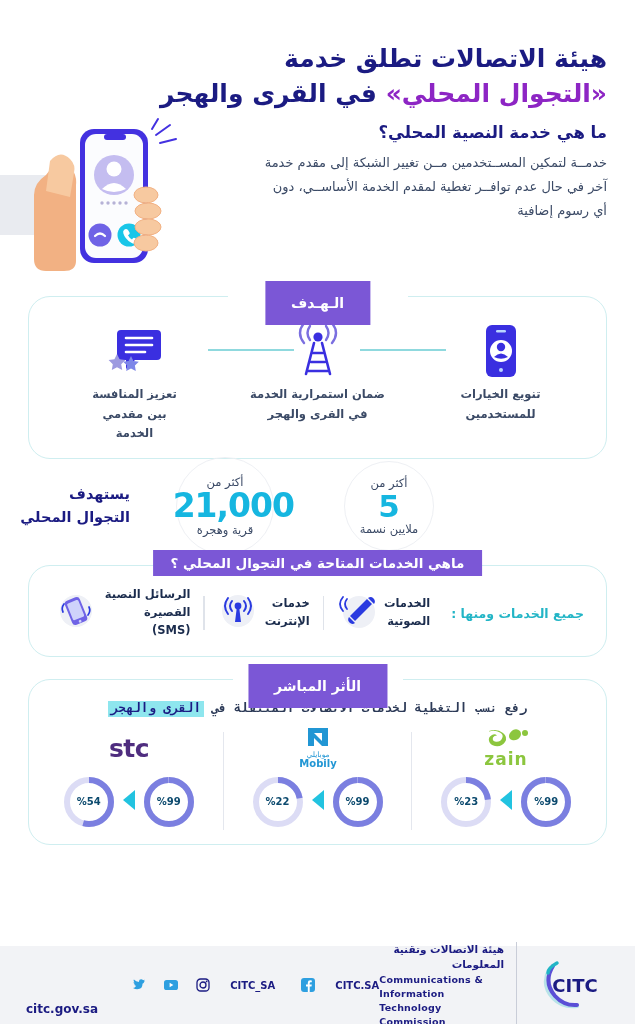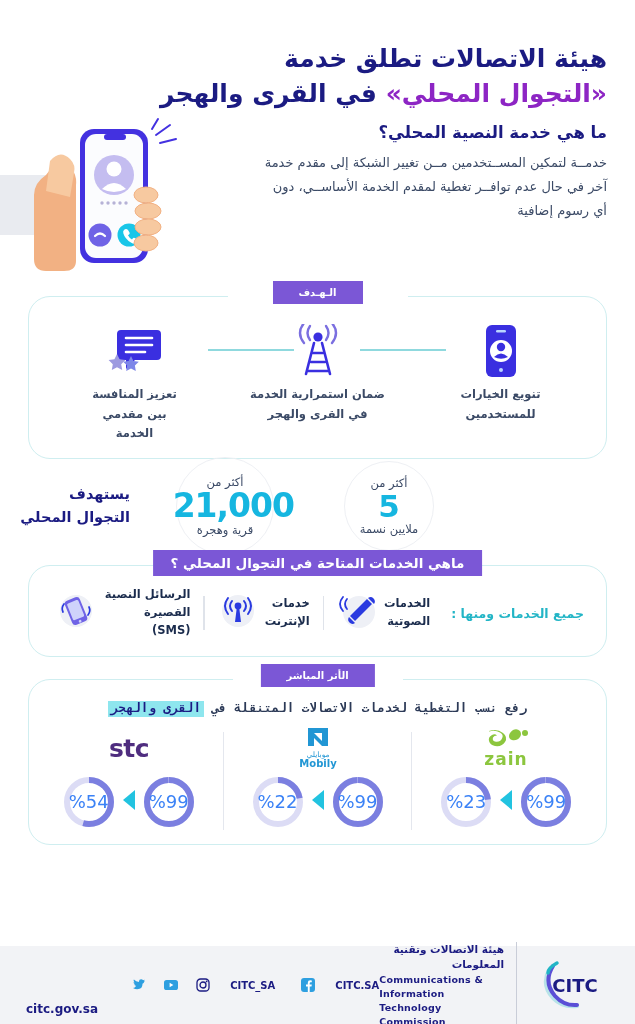--- a/index.html
+++ b/index.html
@@ -39,22 +39,22 @@
   }
 
   
   .section{position:relative;margin:0 28px;}
   .frame{
     border:1.6px solid #cfeef0;border-radius:22px;
     position:relative;
   }
   .badge{
     position:absolute;left:50%;transform:translateX(-50%);top:-15px;
-    background:#7b57d6;color:#fff;font-size:10px;font-weight:bold;
-    padding:6px 26px;letter-spacing:.5px;white-space:nowrap;z-index:3;
+    background:#7b57d6;color:#fff;font-size:14px;font-weight:bold;
+    padding:14px 26px;letter-spacing:.5px;white-space:nowrap;z-index:3;
   }
   .badge.wide{padding:5px 18px;font-size:13.5px;}
   .badge-mask{
     position:absolute;left:50%;transform:translateX(-50%);top:-3px;
     height:6px;background:#fff;z-index:2;
   }
 
   
   .goals{display:flex;justify-content:space-around;align-items:flex-start;
     padding:26px 14px 14px 14px;position:relative;}
@@ -99,21 +99,21 @@
   .ops{display:flex;justify-content:space-between;align-items:flex-start;
     padding:4px 6px 14px 6px;}
   .op{flex:1;text-align:center;position:relative;}
   .op-div{width:1.2px;background:#e4e7ee;align-self:stretch;margin-top:6px;}
   .op-logo{height:46px;display:flex;align-items:center;justify-content:center;}
   .op-rings{display:flex;align-items:center;justify-content:center;gap:2px;margin-top:2px;}
   .don{position:relative;width:56px;height:56px;}
   .don svg{display:block;}
   .don .v{
     position:absolute;inset:0;display:flex;align-items:center;justify-content:center;
-    font-size:18px;font-weight:normal;color:#3b82f6;
+    font-size:10px;font-weight:bold;color:#0c4a6e;
   }
 
   
   .footer{
     position:absolute;left:0;bottom:0;width:635px;height:78px;
     background:#f2f3f6;display:flex;align-items:center;
   }
   .f-logo{display:flex;align-items:center;padding-right:0;padding-left:0;margin-left:14px;margin-right:32px;}
   .f-names{border-right:1.4px solid #c9cdd8;padding-right:12px;margin-right:10px;text-align:right;}
   .f-ar{font-size:10.5px;font-weight:bold;color:#1b1b82;line-height:1.5;}

